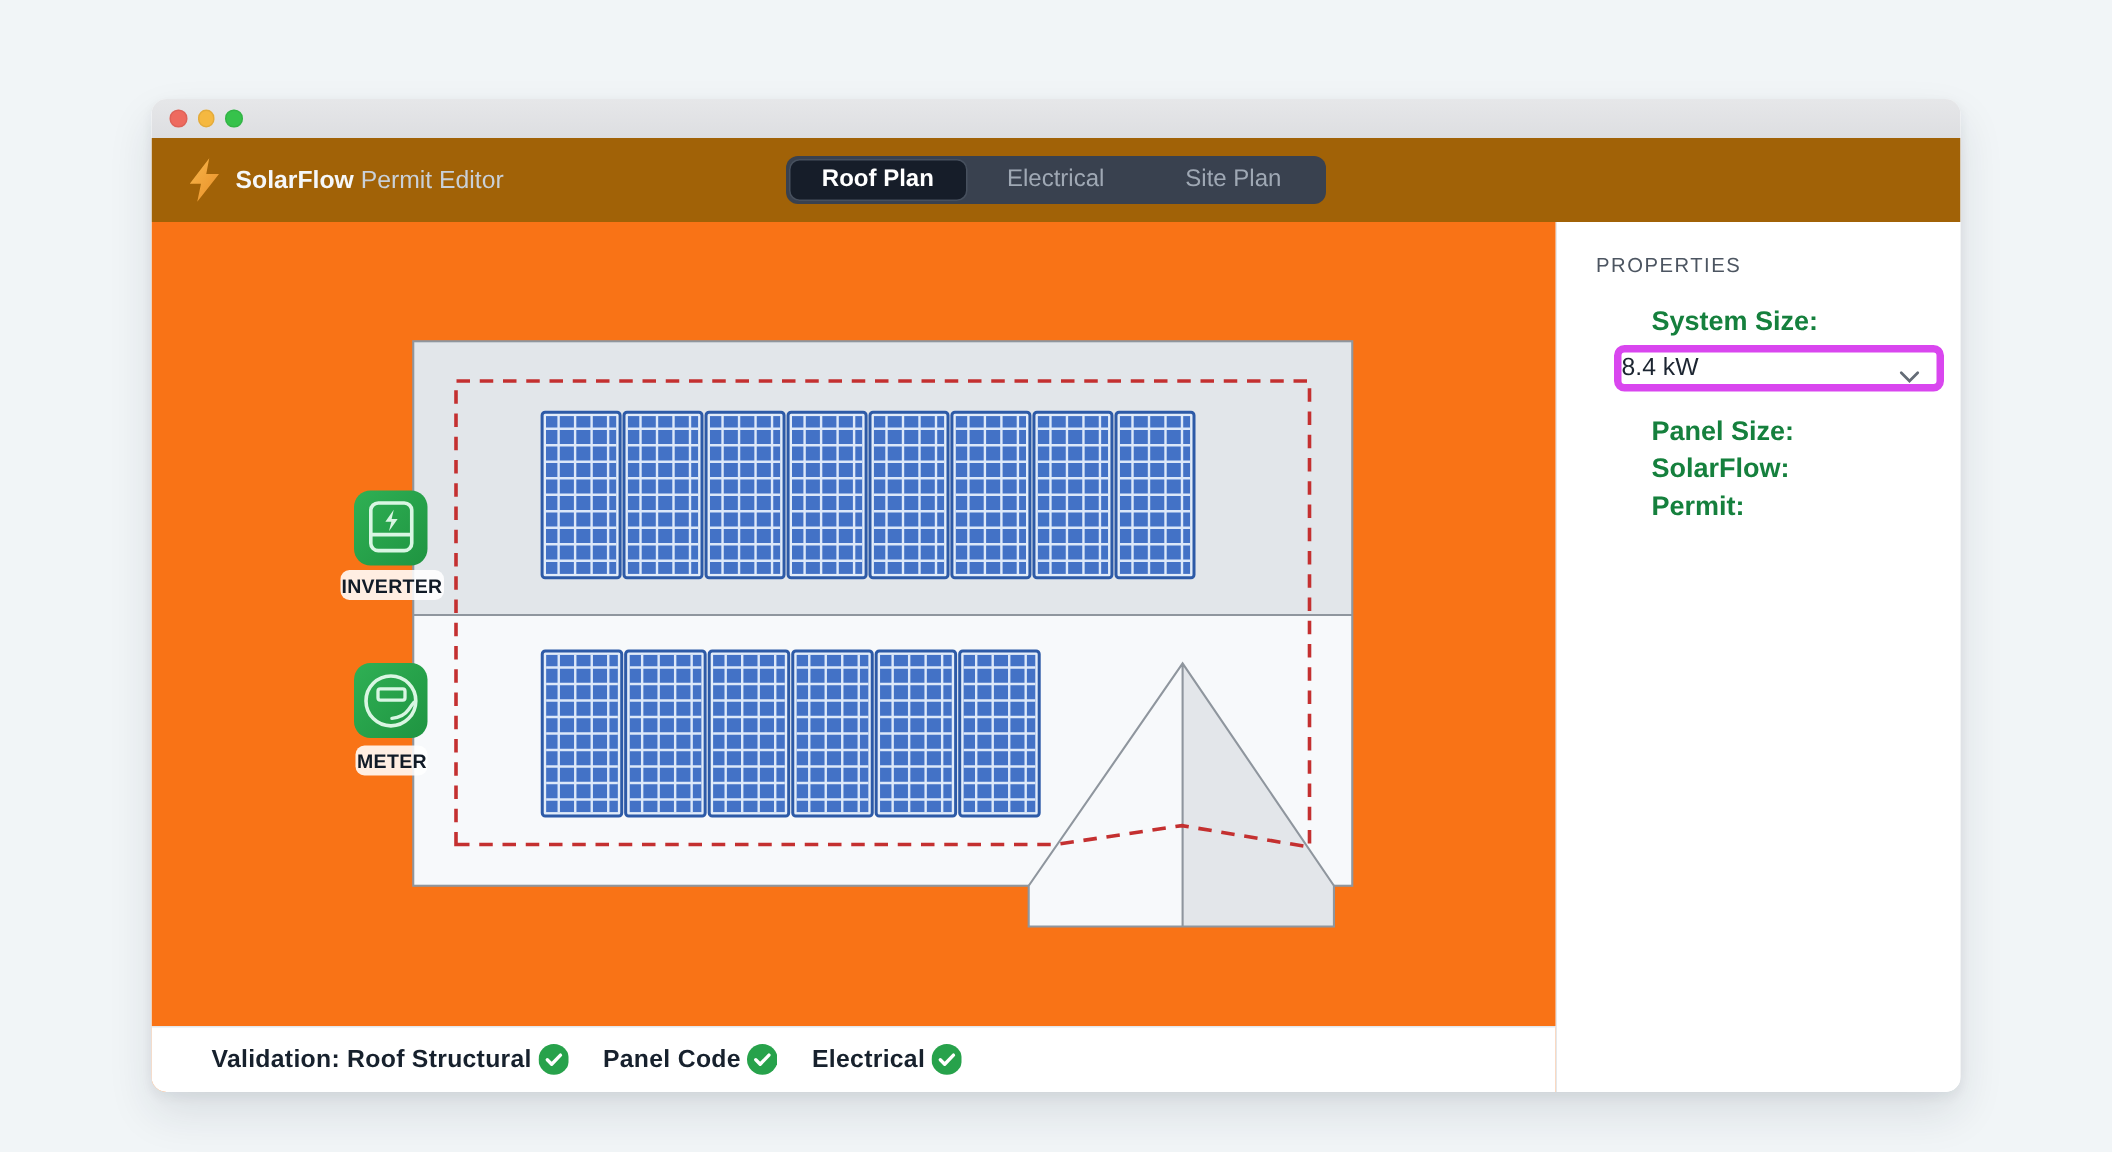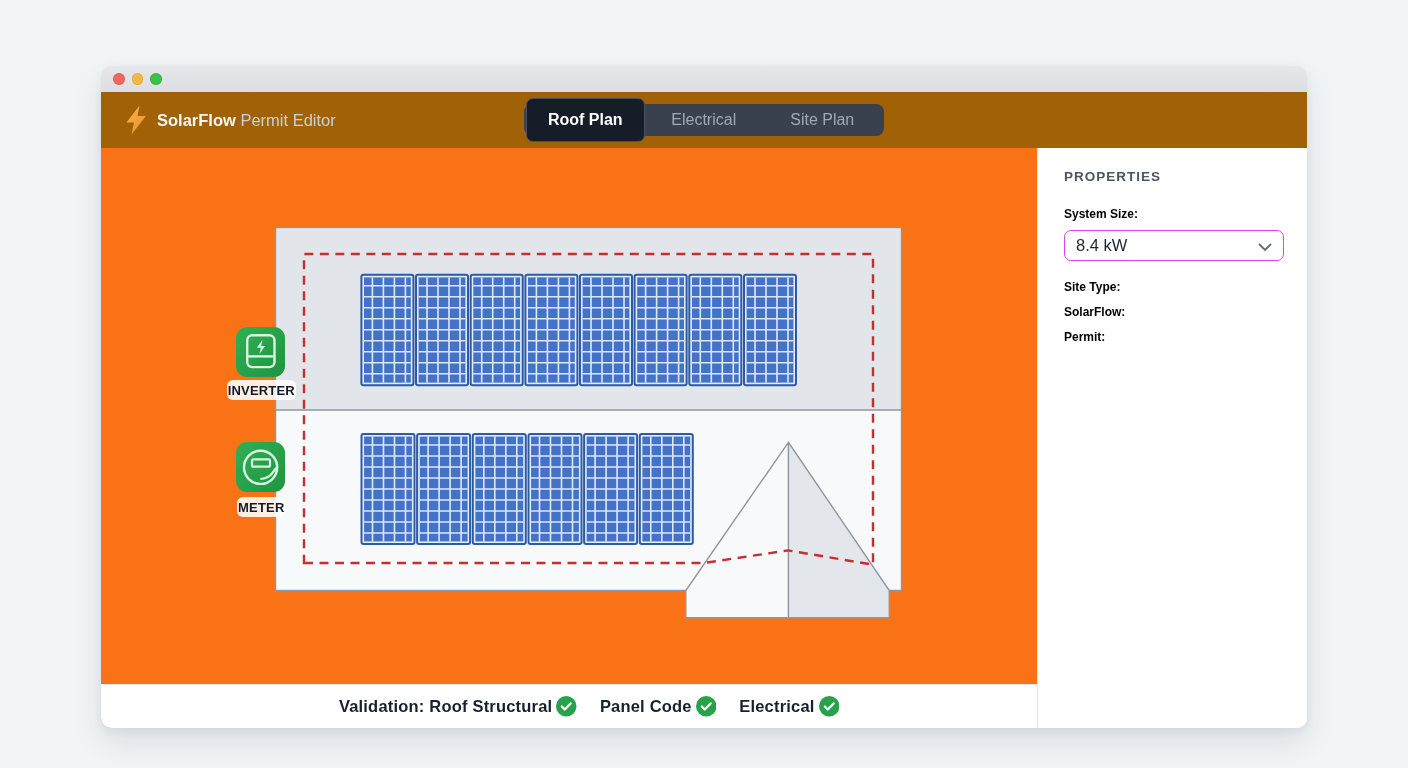--- a/index.html
+++ b/index.html
@@ -24,44 +24,44 @@
   .brand { display:flex; align-items:center; }
   .brand svg { display:block; }
   .brand .t { margin-left:9px; font-size:16.5px; color:#c9d0d8; }
   .brand .t b { color:#f5f7f9; font-weight:700; }
   .tabs {
     position:absolute; left:50%; top:50%; transform:translate(-50%,-50%);
     width:360px; height:32px; background:#39414f; border-radius:8px;
     display:flex; align-items:center; padding:2px;
   }
   .tab {
-    width:118.5px; height:44px; display:flex; align-items:center; justify-content:center;
+    width:118.5px; height:28px; display:flex; align-items:center; justify-content:center;
     font-size:16px; color:#9fa8b4; border-radius:7px;
   }
   .tab.active { background:#161d29; color:#fff; font-weight:700; border:1px solid #47505e; }
   .content { display:flex; height:580px; }
   .canvas { width:936px; height:580px; background:#f97316; position:relative; }
   .stage { position:absolute; left:0; top:0; }
   .vbar {
     position:absolute; left:0; bottom:0; width:936px; height:44px; background:#fff;
-    border-top:1px solid #e4e8eb; display:flex; align-items:center; justify-content:center;padding-left:40px;
+    border-top:1px solid #e4e8eb; display:flex; align-items:center; padding-left:40px;
   }
   .vbar .lbl { font-size:16.5px; font-weight:700; color:#17212d; letter-spacing:0.2px; }
   .badge { width:20.5px; height:20.5px; margin-left:4px; }
   .sep { width:23px; }
   .sidebar {
     width:270px; height:580px; background:#fff; border-left:1px solid #e4e8eb;
     padding:20px 24px 0 26px;
   }
-  .props { font-size:13.5px; font-weight:700; letter-spacing:1px; color:#4c5561; margin-bottom:20px; line-height:17px; }
-  .flabel { font-size:12px; font-weight:700; color:#000000; line-height:19px; margin-bottom:6px; }
+  .props { font-size:13.5px; font-weight:400; letter-spacing:1px; color:#4c5561; margin-bottom:20px; line-height:17px; }
+  .flabel { font-size:18px; font-weight:700; color:#15803d; line-height:19px; margin-bottom:6px;margin-left:37px; }
   .select {
-    width:220px; height:31px; border:1px solid #d946ef; border-radius:7px; background:#fff;
-    display:flex; align-items:center; padding-left:11px; font-size:16.5px; color:#1c2531;
-    position:relative; margin-bottom:17px;
+    width:220px; height:31px; border:5px solid #d946ef; border-radius:7px; background:#fff;
+    display:flex; align-items:center; font-size:16.5px; color:#1c2531;
+    position:relative; margin-bottom:17px;margin-left:12px;
   }
   .select svg { position:absolute; right:11px; top:11.5px; }
 </style>
 </head>
 <body>
 <div class="window">
   <div class="titlebar">
     <div class="dot r"></div>
       <div class="dot y"></div>
       <div class="dot g"></div>
@@ -200,18 +200,18 @@
       </div>
     </div>
     <div class="sidebar">
       <div class="props">PROPERTIES</div>
       <div class="flabel">System Size:</div>
       <div class="select">8.4 kW
         <svg width="14" height="9" viewBox="0 0 14 9">
             <path d="M1.5 1.5 L7 7 L12.5 1.5" stroke="#646c76" stroke-width="1.8" fill="none" stroke-linecap="round"></path>
           </svg>
       </div>
-      <div class="flabel">Site Type:</div>
+      <div class="flabel">Panel Size:</div>
       <div class="flabel">SolarFlow:</div>
       <div class="flabel">Permit:</div>
     </div>
   </div>
 </div>
 
 </body></html>

